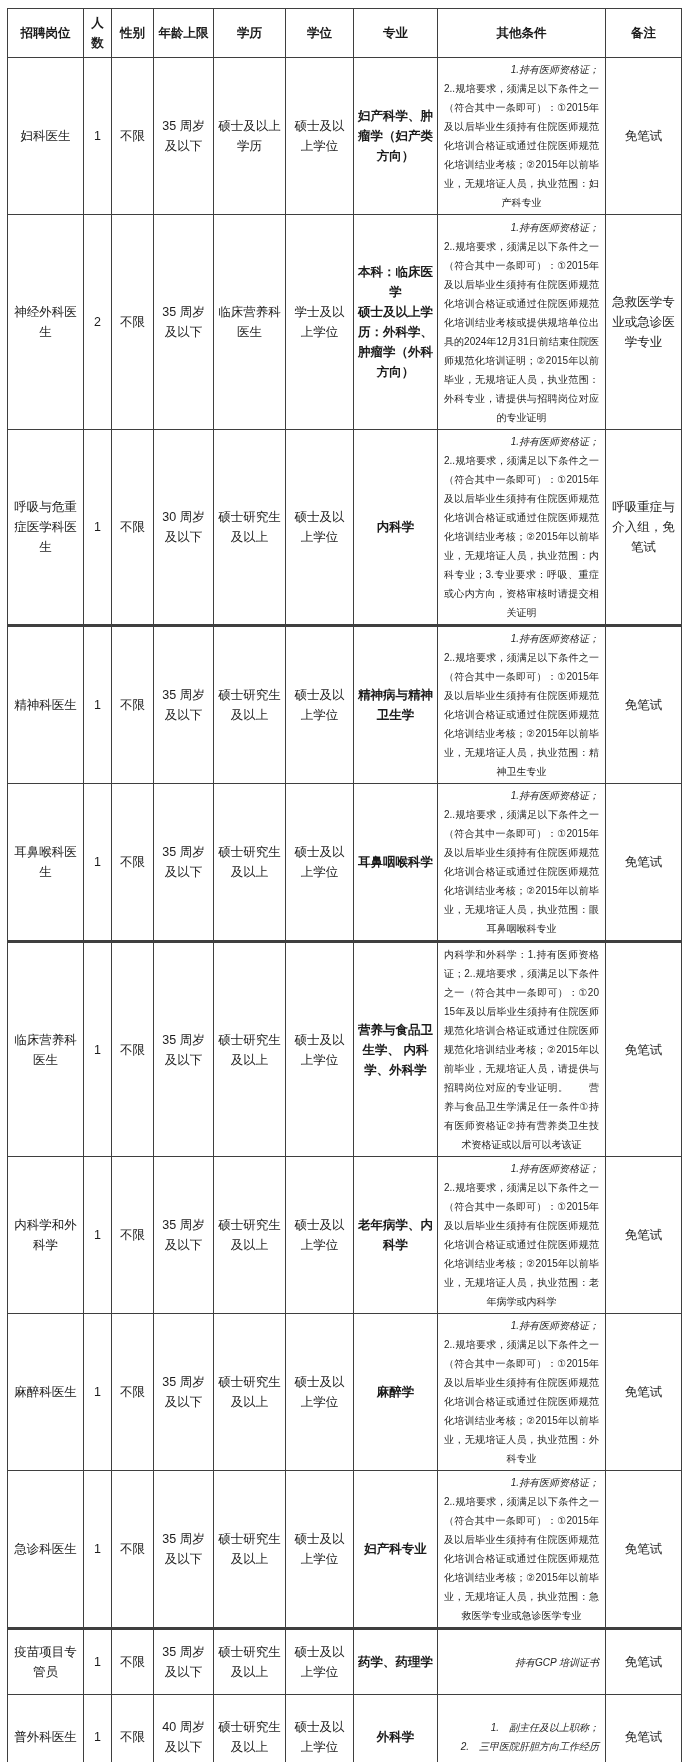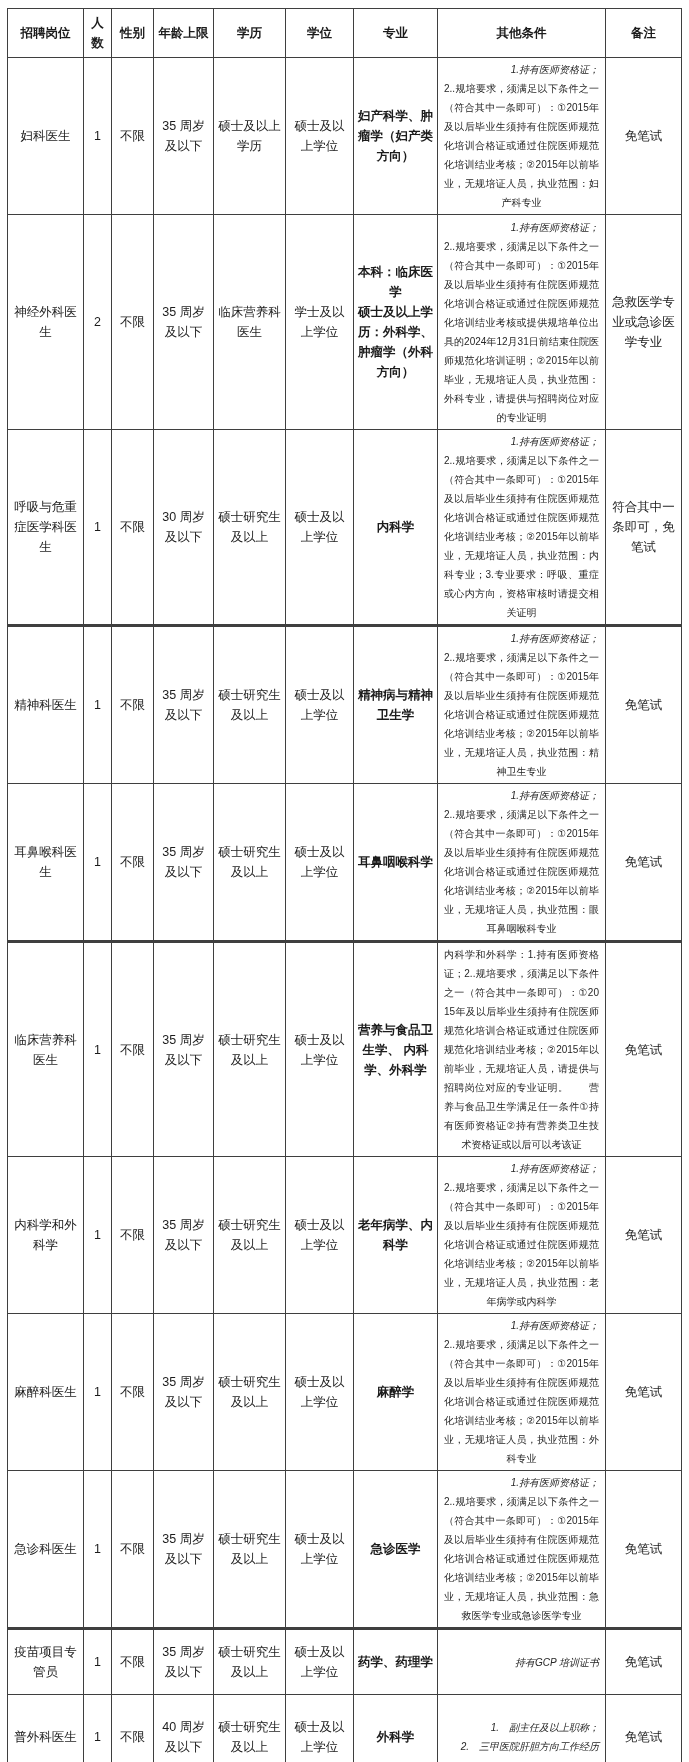--- a/index.html
+++ b/index.html
@@ -106,21 +106,21 @@
         <td>1</td>
         <td>不限</td>
         <td>30 周岁及以下</td>
         <td>硕士研究生及以上</td>
         <td>硕士及以上学位</td>
         <td class="major-cell">内科学</td>
         <td class="cond">
           <div class="c-center">1.持有医师资格证；</div>
           <div class="c-flow">2..规培要求，须满足以下条件之一（符合其中一条即可）：①2015年及以后毕业生须持有住院医师规范化培训合格证或通过住院医师规范化培训结业考核；②2015年以前毕业，无规培证人员，执业范围：内科专业；3.专业要求：呼吸、重症或心内方向，资格审核时请提交相关证明</div>
         </td>
-        <td>符合其中一条即可，免笔试</td>
+        <td>呼吸重症与介入组，免笔试</td>
       </tr>
       <tr>
         <td>精神科医生</td>
         <td>1</td>
         <td>不限</td>
         <td>35 周岁及以下</td>
         <td>硕士研究生及以上</td>
         <td>硕士及以上学位</td>
         <td class="major-cell">精神病与精神卫生学</td>
         <td class="cond">
@@ -184,21 +184,21 @@
         </td>
         <td>免笔试</td>
       </tr>
       <tr>
         <td>急诊科医生</td>
         <td>1</td>
         <td>不限</td>
         <td>35 周岁及以下</td>
         <td>硕士研究生及以上</td>
         <td>硕士及以上学位</td>
-        <td class="major-cell">急诊医学</td>
+        <td class="major-cell">妇产科专业</td>
         <td class="cond">
           <div class="c-center">1.持有医师资格证；</div>
           <div class="c-flow">2..规培要求，须满足以下条件之一（符合其中一条即可）：①2015年及以后毕业生须持有住院医师规范化培训合格证或通过住院医师规范化培训结业考核；②2015年以前毕业，无规培证人员，执业范围：急救医学专业或急诊医学专业</div>
         </td>
         <td>免笔试</td>
       </tr>
       <tr>
         <td>疫苗项目专管员</td>
         <td>1</td>
         <td>不限</td>

